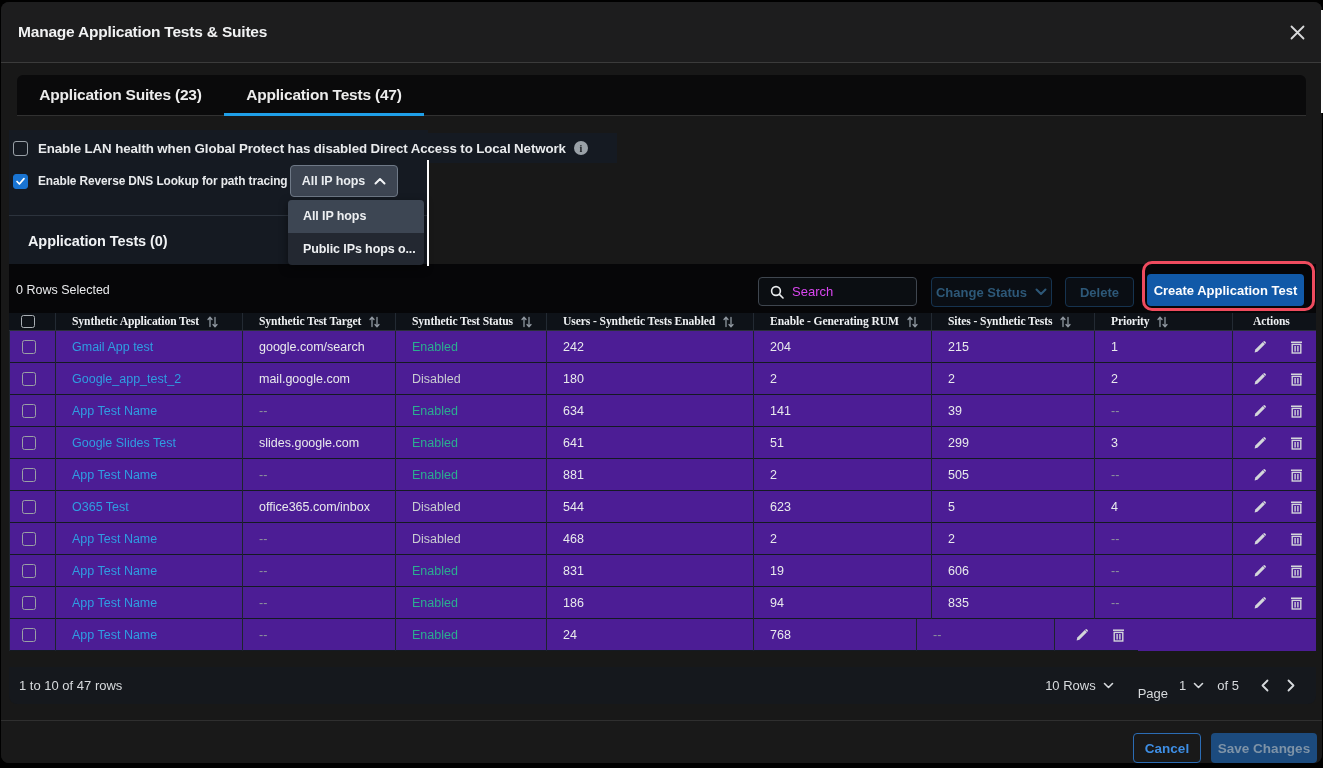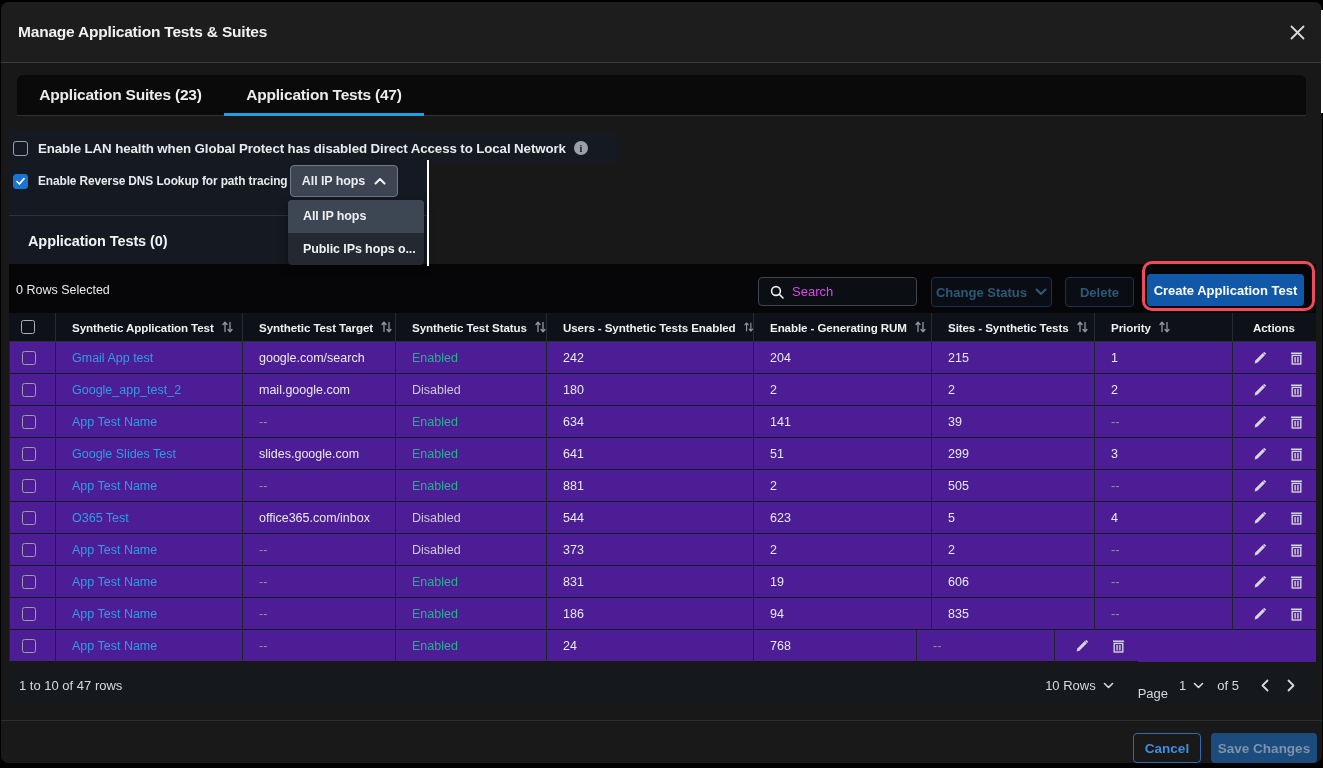--- a/index.html
+++ b/index.html
@@ -63,21 +63,21 @@
   .btn-status { left:930px; width:121px; }
   .btn-delete { left:1064px; width:69px; }
   .create-btn { position:absolute; left:1146px; top:10px; width:157px; height:32px; background:#1159a8; border:none;
                 border-radius:4px; display:flex; align-items:center; justify-content:center;
                 font-size:13px; font-weight:700; color:#fdfdfe; cursor:pointer; font-family:inherit; }
   .red-ring { position:absolute; left:1141px; top:259px; width:173px; height:50px; border:3.5px solid #ef4b5e;
               border-radius:10px; z-index:8; pointer-events:none; }
 
   
   .card { position:absolute; left:8px; top:311px; width:1307px; height:391px; border-radius:0 0 8px 8px; overflow:hidden; }
-  .thead { display:flex; height:29px; background:#0e1218; border-bottom:1px solid #2a303a; }
+  .thead { display:flex; height:18px; background:#0e1218; border-bottom:1px solid #2a303a;font-family:Liberation Serif, serif; }
   .tbody-row { display:flex; height:32px; background:#4c1d95; }
   .cell { display:flex; align-items:center; padding-left:16px; border-left:1px solid #232a33;
           overflow:hidden; white-space:nowrap; flex:none; }
   .cell:first-child { border-left:none; padding-left:12px; justify-content:flex-start; }
   .thead .cell { font-size:11.6px; font-weight:700; color:#eef0f2; gap:8px; letter-spacing:-0.1px; }
   .tbody-row .cell { font-size:12.5px; border-left:1px solid #1d242d; box-shadow:0 -1px 0 #141a22 inset; }
   .c0 { width:46px; } .c1 { width:187px; } .c2 { width:153px; } .c3 { width:151px; }
   .c4 { width:207px; } .c5 { width:178px; } .c6 { width:163px; } .c7 { width:138px; }
   .c8 { width:84px; justify-content:flex-start; gap:23px; padding-left:20px; }
   .link { color:#2f9de2; cursor:pointer; }
@@ -481,21 +481,21 @@
             <div class="cell c1">
               <span class="link">App Test Name</span>
             </div>
             <div class="cell c2">
               <span class="num"><span class="dash">--</span></span>
             </div>
             <div class="cell c3">
               <span class="st-disabled">Disabled</span>
             </div>
             <div class="cell c4">
-              <span class="num">373</span>
+              <span class="num">468</span>
             </div>
             <div class="cell c5">
               <span class="num">2</span>
             </div>
             <div class="cell c6">
               <span class="num">2</span>
             </div>
             <div class="cell c7">
               <span class="dash">--</span>
             </div>

